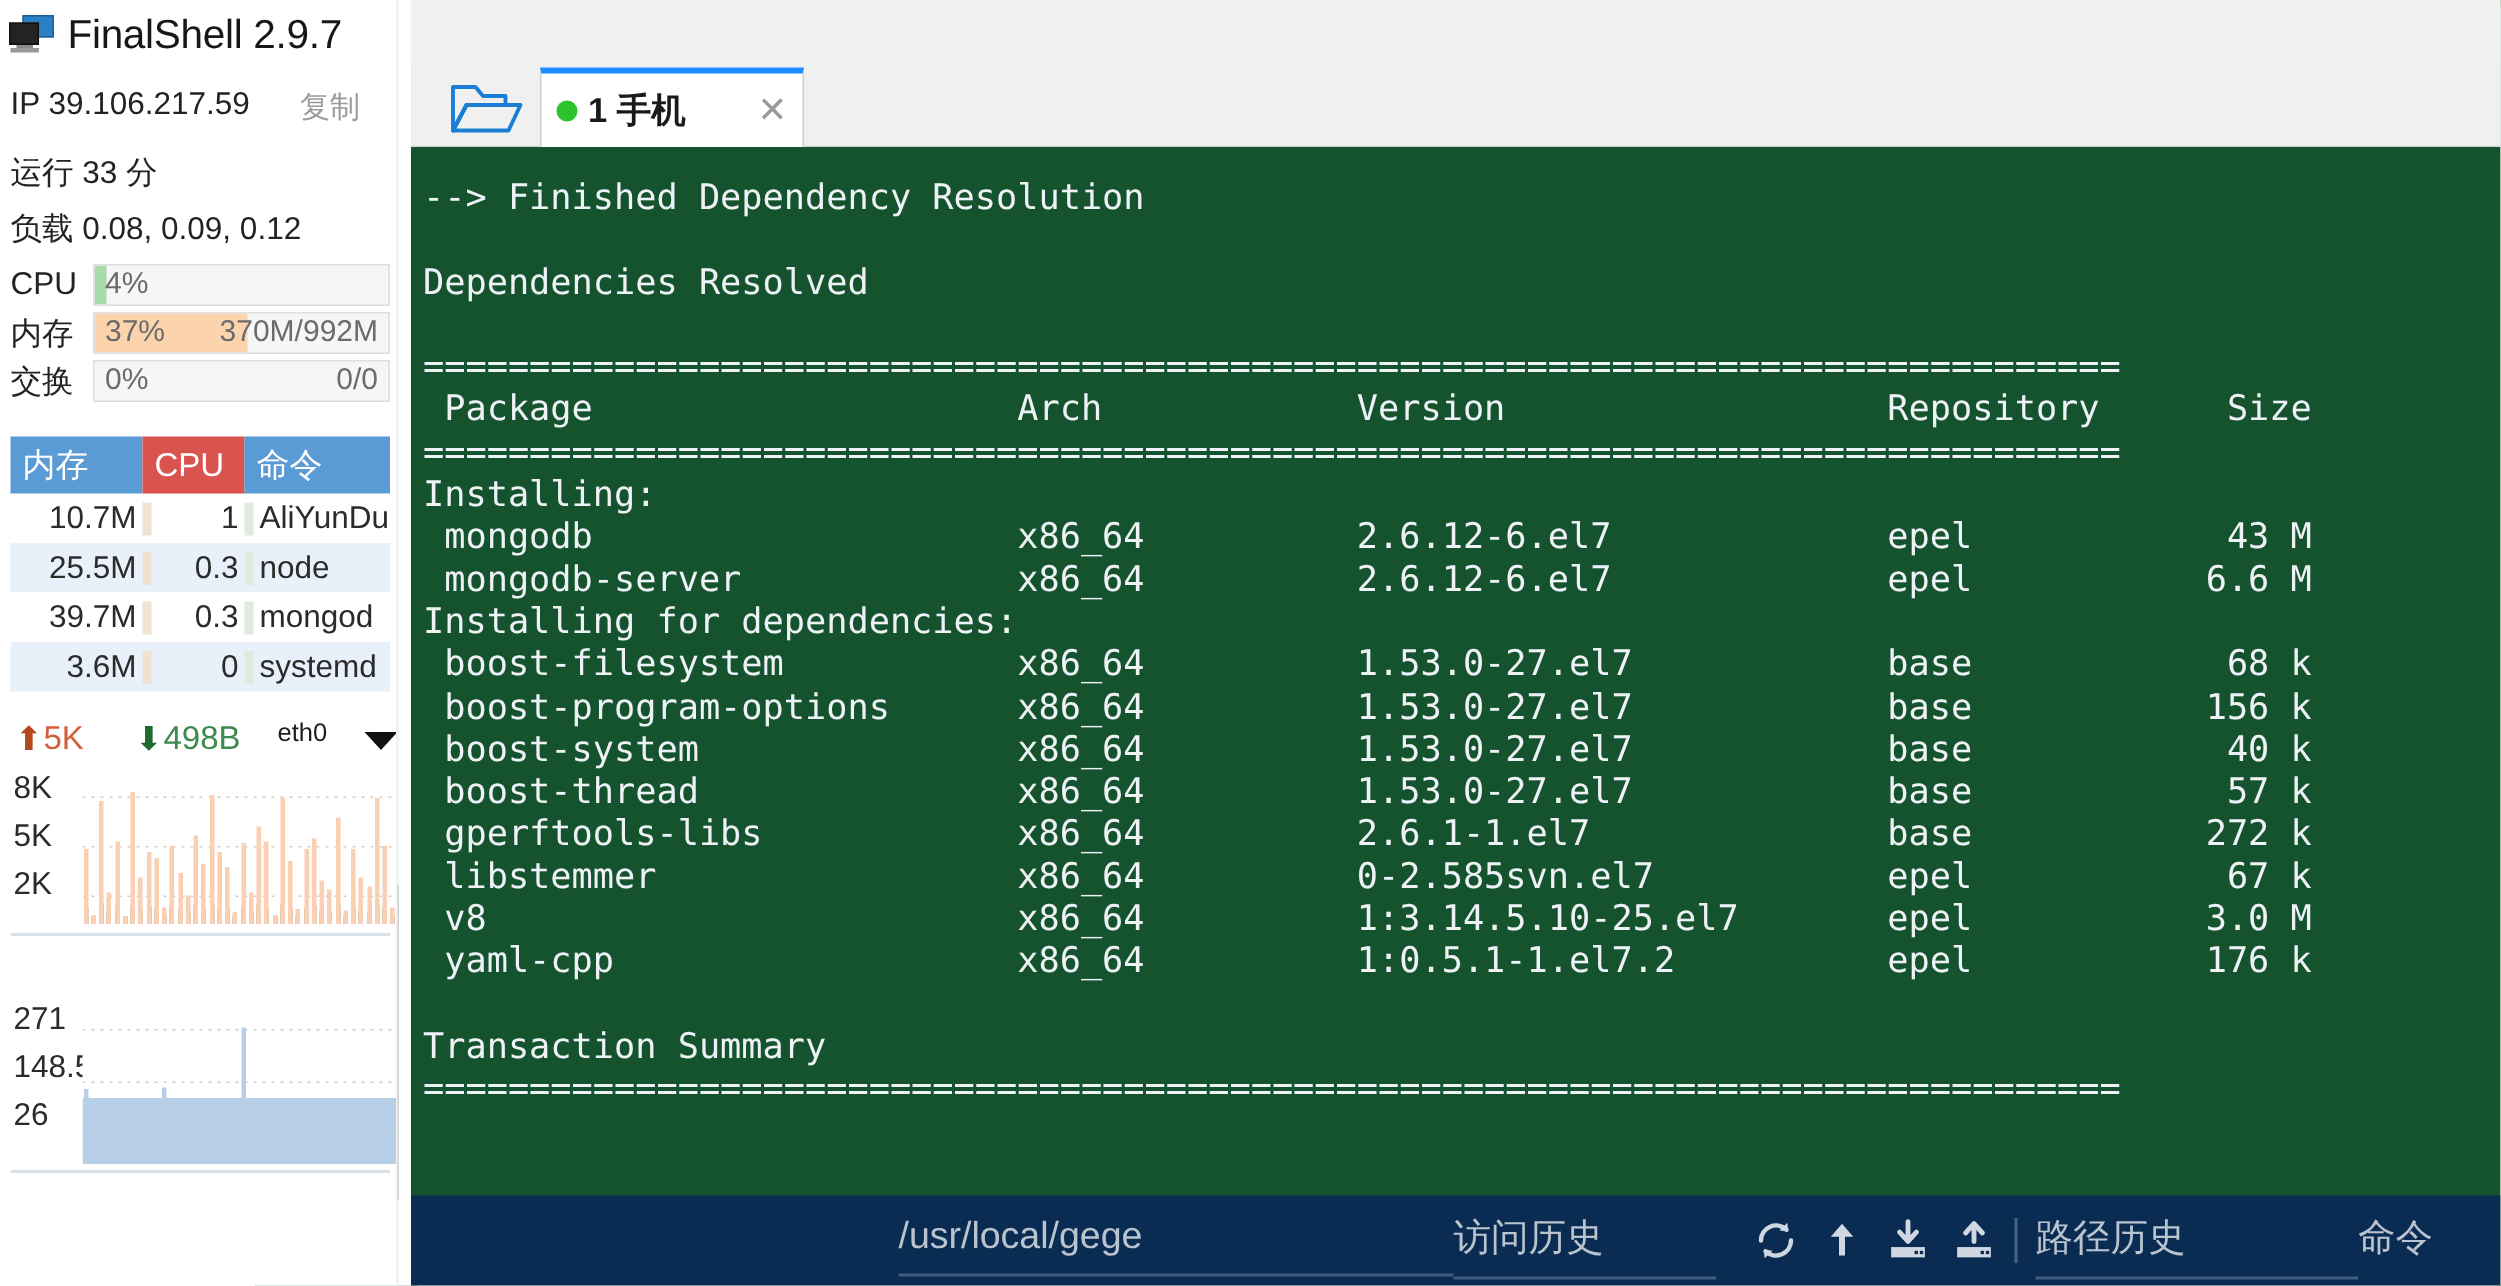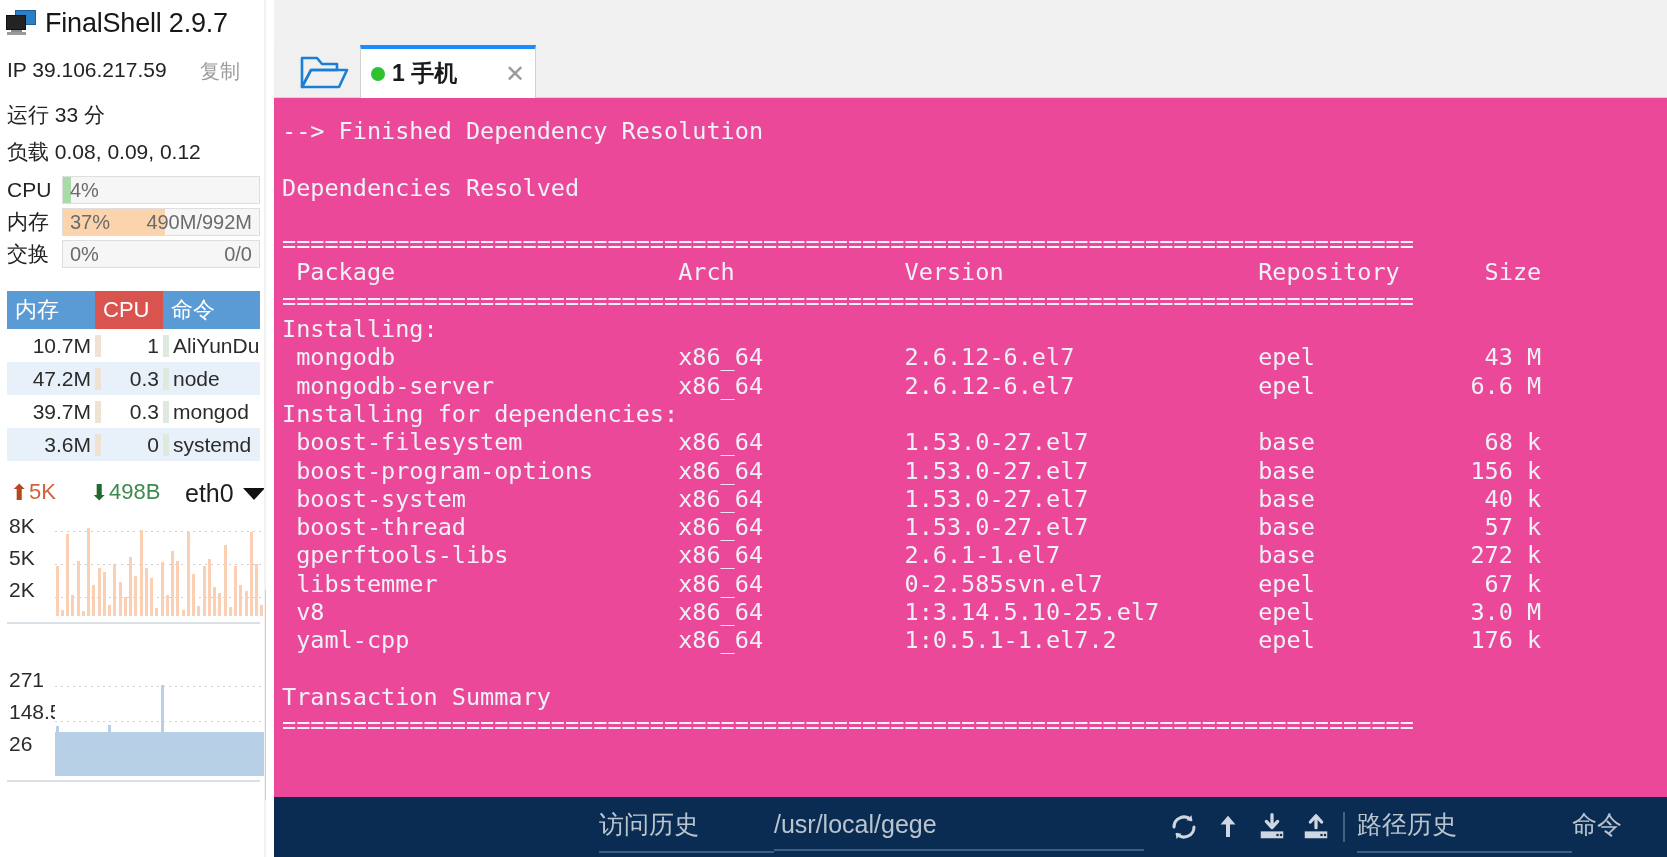--- a/index.html
+++ b/index.html
@@ -96,21 +96,21 @@
 
   
   .hr-line{ position:absolute; left:7px; width:253px; height:2px; background:#d9e1e6; }
 
   
   .net-head{ position:absolute; left:7px; top:478px; width:253px; height:30px; }
   .arrow-up{ position:absolute; left:3px; top:2px; font-size:22px; color:#b5481f; }
   .net-up{ position:absolute; left:22px; top:1px; font-size:22px; color:#d4603b; }
   .arrow-down{ position:absolute; left:83px; top:2px; font-size:22px; color:#1f6b2e; }
   .net-down{ position:absolute; left:102px; top:1px; font-size:22px; color:#3c8a4e; }
-  .net-iface{ position:absolute; left:178px; top:1px; font-size:25px; color:#1d1d1d; }
+  .net-iface{ position:absolute; left:178px; top:1px; font-size:17px; color:#1d1d1d; }
   .net-caret{ position:absolute; left:236px; top:10px; width:0;height:0;
     border-left:11px solid transparent; border-right:11px solid transparent;
     border-top:12px solid #111; }
 
   .chart-box{ position:absolute; background:#fff; overflow:hidden; }
   .chart-ylab{ position:absolute; font-size:21px; color:#2b2b2b; }
   .dotline{
     position:absolute; left:0; right:0; height:1px;
     background-image: linear-gradient(to right, #cfcfcf 0 2px, transparent 2px 6px);
     background-size:6px 1px; background-repeat:repeat-x;
@@ -145,21 +145,21 @@
     background:#ffffff; border:1px solid #d0d0d0; border-bottom:none;
     border-top:4px solid #1a8cff;
     display:flex; align-items:center; padding:0 10px; cursor:pointer;
   }
   .tab-dot{ width:14px; height:14px; border-radius:50%; background:#2ec22e; margin-right:7px; }
   .tab-label{ font-size:23px; font-weight:bold; color:#1a1a1a; white-space:nowrap; }
   .tab-close{ margin-left:auto; font-size:24px; color:#9a9a9a; line-height:1; cursor:pointer; }
 
   .terminal{
     position:absolute; left:0px; top:98px; width:1393px; height:759px;
-    background:#ec4899;
+    background:#14532d;
     color:#eef2f6;
     font-family:"DejaVu Sans Mono","Liberation Mono", monospace;
     font-size:23.5px; line-height:28.3px;
     padding:19px 0 0 8px;
     overflow:hidden;
     white-space:pre;
   }
   .term-leftbar{
     position:absolute; left:0; top:98px; width:5px; height:759px; background:#0d3b66;
   }
@@ -215,21 +215,21 @@
         <span class="meter-text-l">4%</span>
         <span class="meter-text-r"></span>
       </span>
     </div>
 
     <div class="meter-row" style="top:207px">
       <span class="meter-label">内存</span>
       <span class="meter-track">
         <span class="meter-fill" id="fill-mem" style="width: 52%; background: rgb(251, 212, 173);"></span>
         <span class="meter-text-l">37%</span>
-        <span class="meter-text-r">490M/992M</span>
+        <span class="meter-text-r">370M/992M</span>
       </span>
     </div>
 
     <div class="meter-row" style="top:239px">
       <span class="meter-label">交换</span>
       <span class="meter-track">
         <span class="meter-fill" id="fill-swap" style="width: 0%; background: rgb(207, 230, 207);"></span>
         <span class="meter-text-l">0%</span>
         <span class="meter-text-r">0/0</span>
       </span>
@@ -242,21 +242,21 @@
         <div class="h h-cmd">命令</div>
       </div>
       <div class="proc-row odd">
         <span class="proc-mem">10.7M</span>
         <span class="proc-sep"></span>
         <span class="proc-cpu">1</span>
         <span class="proc-sep2"></span>
         <span class="proc-cmd">AliYunDun</span>
       </div>
       <div class="proc-row even">
-        <span class="proc-mem">47.2M</span>
+        <span class="proc-mem">25.5M</span>
         <span class="proc-sep"></span>
         <span class="proc-cpu">0.3</span>
         <span class="proc-sep2"></span>
         <span class="proc-cmd">node</span>
       </div>
       <div class="proc-row odd">
         <span class="proc-mem">39.7M</span>
         <span class="proc-sep"></span>
         <span class="proc-cpu">0.3</span>
         <span class="proc-sep2"></span>
@@ -438,26 +438,26 @@
         <span class="tab-label">1 手机</span>
         <span class="tab-close">✕</span>
       </div>
     </div>
 
     <div class="term-leftbar"></div>
     <div class="terminal" id="terminal"><div class="term-line">--&gt; Finished Dependency Resolution</div><div class="term-line">&nbsp;</div><div class="term-line">Dependencies Resolved</div><div class="term-line">&nbsp;</div><div class="term-line">================================================================================</div><div class="term-line"> Package                    Arch            Version                  Repository      Size</div><div class="term-line">================================================================================</div><div class="term-line">Installing:</div><div class="term-line"> mongodb                    x86_64          2.6.12-6.el7             epel            43 M</div><div class="term-line"> mongodb-server             x86_64          2.6.12-6.el7             epel           6.6 M</div><div class="term-line">Installing for dependencies:</div><div class="term-line"> boost-filesystem           x86_64          1.53.0-27.el7            base            68 k</div><div class="term-line"> boost-program-options      x86_64          1.53.0-27.el7            base           156 k</div><div class="term-line"> boost-system               x86_64          1.53.0-27.el7            base            40 k</div><div class="term-line"> boost-thread               x86_64          1.53.0-27.el7            base            57 k</div><div class="term-line"> gperftools-libs            x86_64          2.6.1-1.el7              base           272 k</div><div class="term-line"> libstemmer                 x86_64          0-2.585svn.el7           epel            67 k</div><div class="term-line"> v8                         x86_64          1:3.14.5.10-25.el7       epel           3.0 M</div><div class="term-line"> yaml-cpp                   x86_64          1:0.5.1-1.el7.2          epel           176 k</div><div class="term-line">&nbsp;</div><div class="term-line">Transaction Summary</div><div class="term-line">================================================================================</div></div>
 
     <div class="bottom-bar">
       <div style="width:325px"></div>
+      <div class="bb-item" style="width:370px">
+        <span>/usr/local/gege</span>
+        <span class="bb-underline"></span>
+      </div>
       <div class="bb-item" style="width:175px">
         <span>访问历史</span>
-        <span class="bb-underline"></span>
-      </div>
-      <div class="bb-item" style="width:370px">
-        <span>/usr/local/gege</span>
         <span class="bb-underline"></span>
       </div>
       <div style="flex:1"></div>
       <div class="bb-icons">
         <svg class="bb-icon" viewBox="0 0 24 24">
           <path d="M4 12a8 8 0 0 1 13.5-5.8M20 12a8 8 0 0 1-13.5 5.8" fill="none" stroke="#cfd8e2" stroke-width="2.4" stroke-linecap="round"></path>
           <path d="M18 2.5 L18.6 7.2 L13.9 6.6 Z" fill="#cfd8e2"></path>
           <path d="M6 21.5 L5.4 16.8 L10.1 17.4 Z" fill="#cfd8e2"></path>
         </svg>
         <svg class="bb-icon" viewBox="0 0 24 24">

